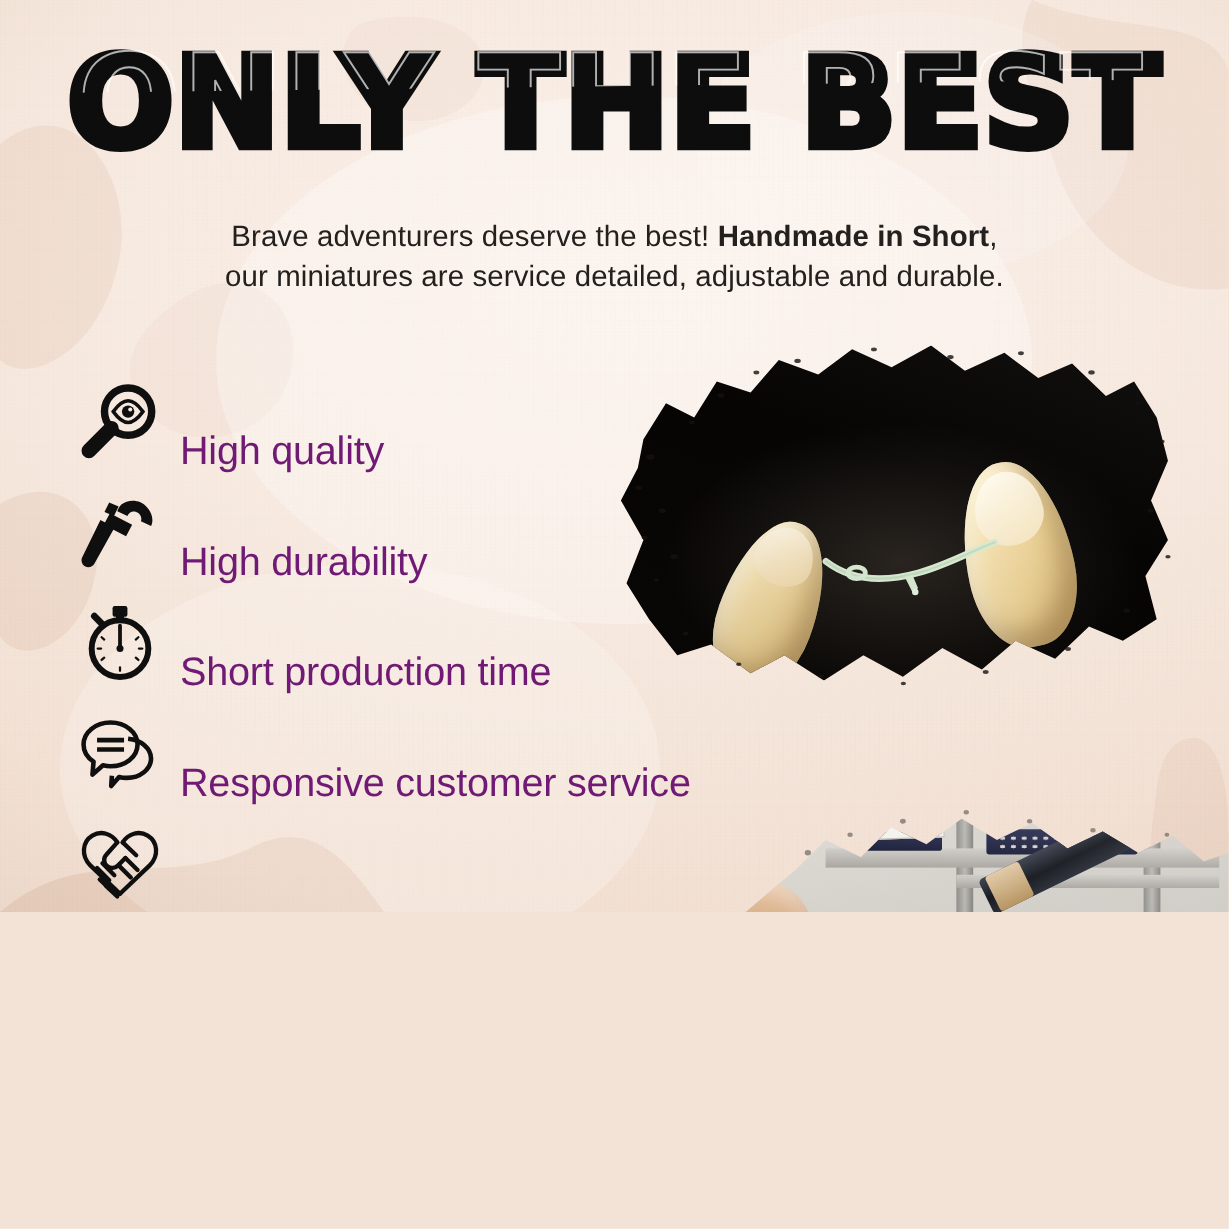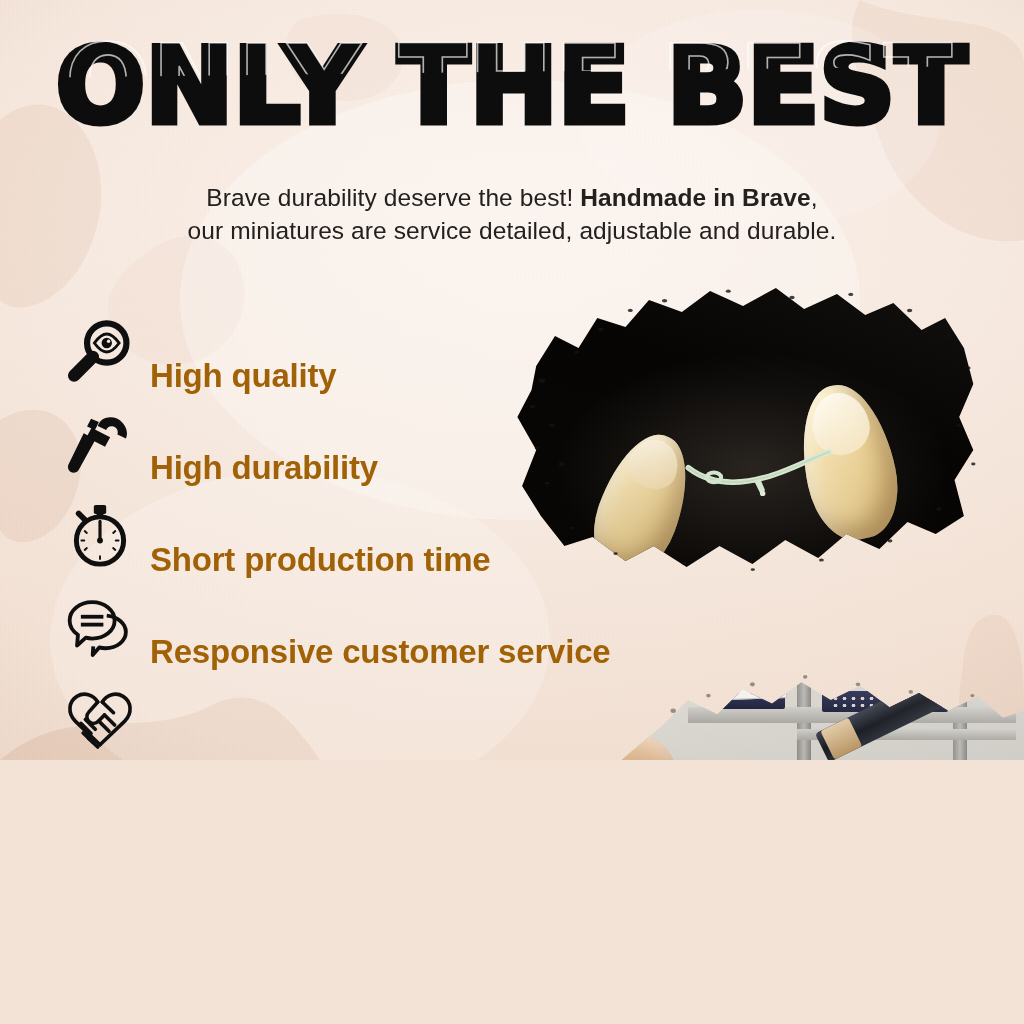--- a/index.html
+++ b/index.html
@@ -65,21 +65,21 @@
   #features{position:absolute;left:64px;top:306px;width:700px;}
   .feature{
     position:relative;display:flex;align-items:center;height:92px;
   }
   .feature .ico{
     width:72px;height:72px;flex:0 0 72px;
     display:flex;align-items:center;justify-content:center;
   }
   .feature .ico svg{display:block;width:100%;height:100%;}
   .feature .lbl{
-    margin-left:14px;font-weight:700;font-size:33px;color:#a16207;
+    margin-left:14px;font-weight:400;font-size:33px;color:#701a75;
     letter-spacing:-.2px;white-space:nowrap;
     font-family:"Liberation Sans", sans-serif;
     margin-top:48px;
   }
 
   
   .photo{position:absolute;overflow:visible;}
   .photo .inner{position:absolute;inset:0;}
 
   #photo-top{left:508px;top:282px;width:470px;height:300px;}
@@ -266,21 +266,21 @@
     </g>
   </svg>
 
   <div class="bg-layer bg-grain"></div>
   <div class="bg-layer bg-vignette"></div>
 
   <div id="headline">ONLY THE BEST</div>
   <div id="headline-gloss">ONLY THE BEST</div>
 
   <div id="subtitle">
-    <span>Brave durability deserve the best! </span><b>Handmade in Brave</b><span>,</span><br>
+    <span>Brave adventurers deserve the best! </span><b>Handmade in Short</b><span>,</span><br>
     <span>our miniatures are service detailed, adjustable and durable.</span>
   </div>
 
   <div class="photo" id="photo-top">
     <div class="inner torn-top">
       <div class="p1-bg"></div>
       <div class="p1-glow"></div>
 
       <div class="finger" id="finger-left">
         <div class="nail"></div>

